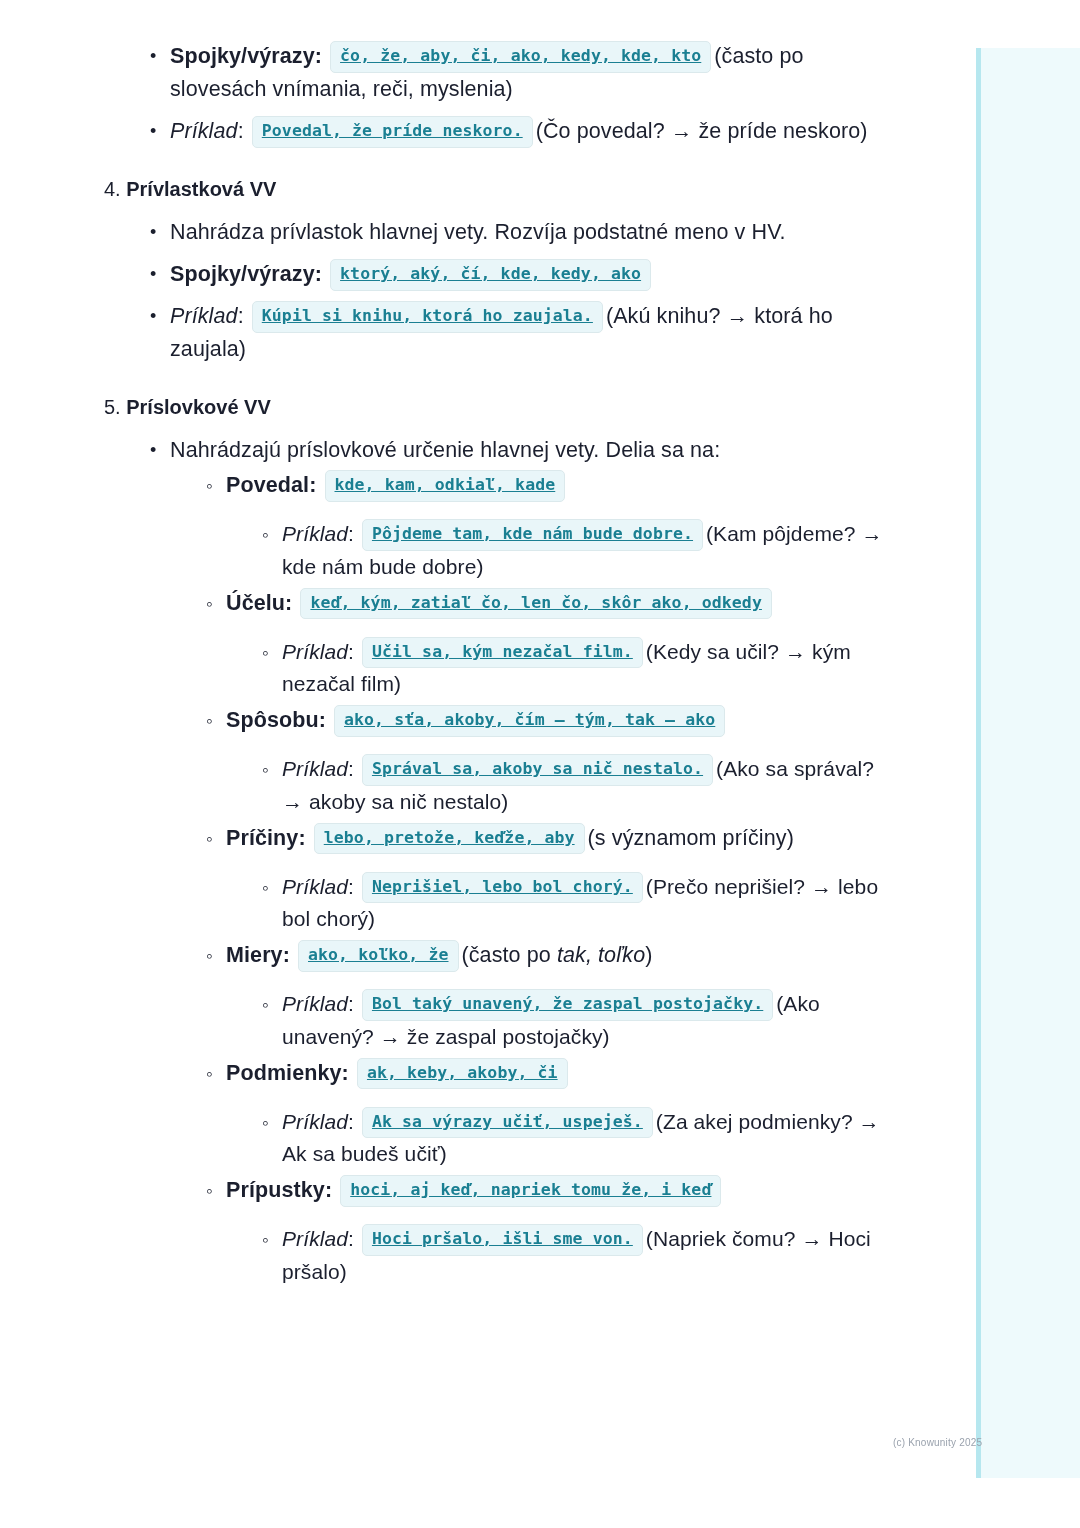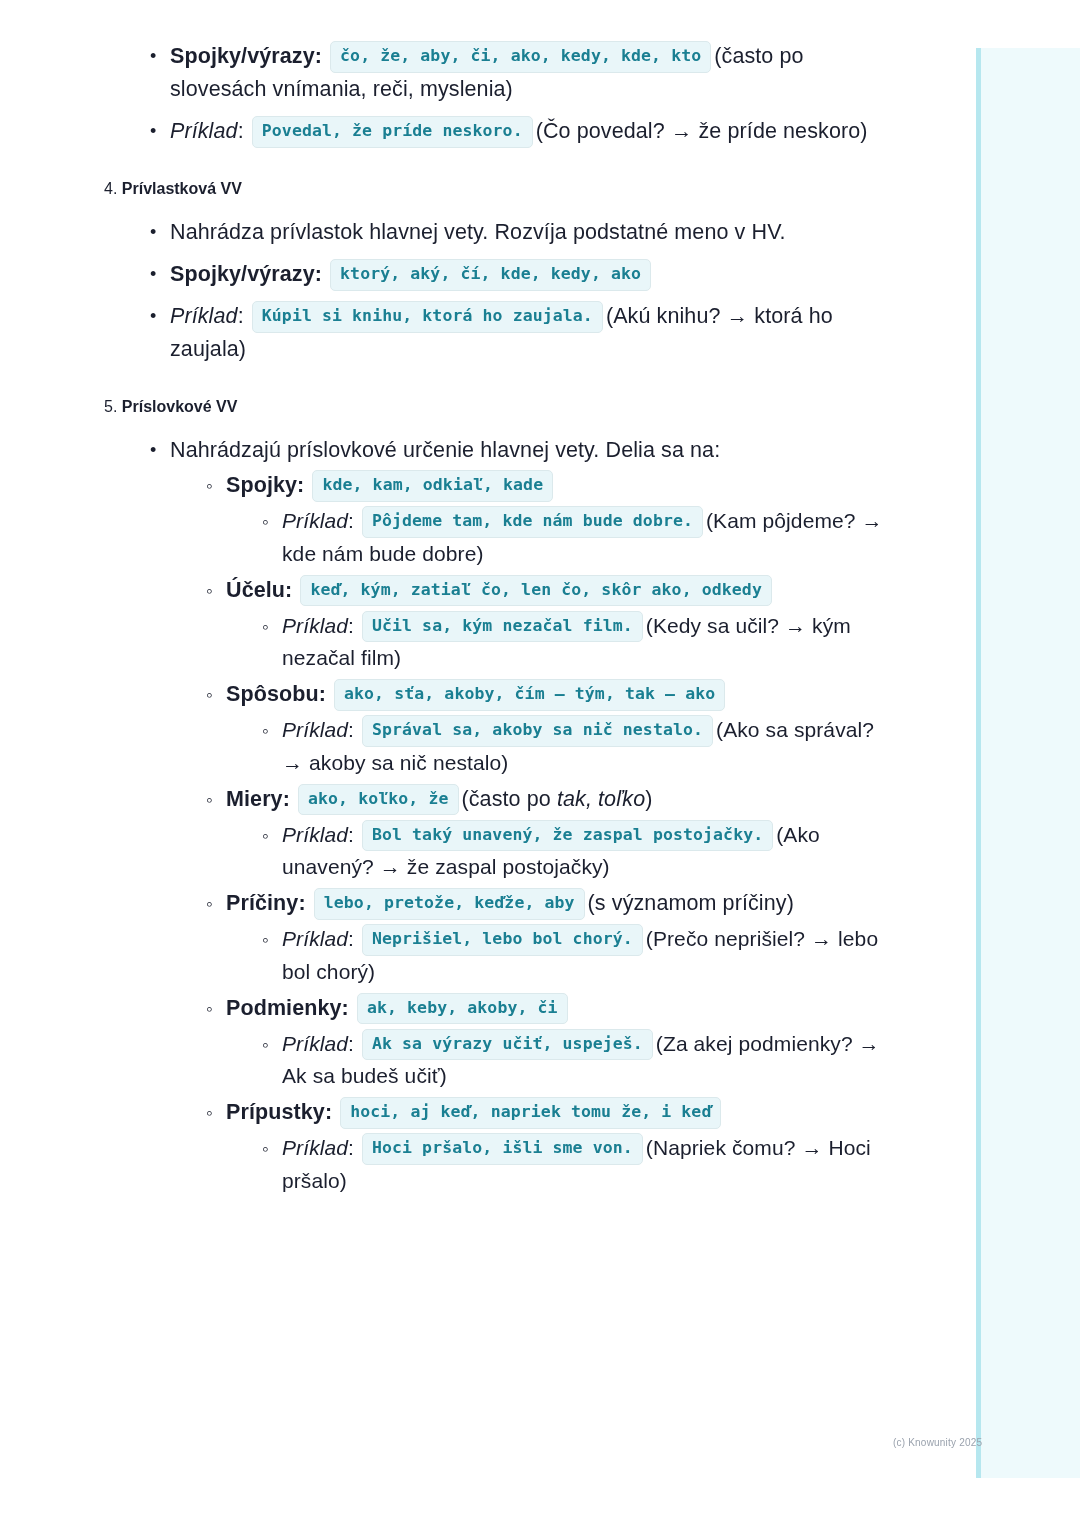--- a/index.html
+++ b/index.html
@@ -46,21 +46,21 @@
   }
 
   
   ul.lvl1, ul.lvl2, ul.lvl3 {
     list-style: none;
     margin: 0;
     padding: 0;
   }
   ul.lvl1 { margin-left: 54px; }
   ul.lvl2 { margin-left: 36px; margin-top: 2px; }
-  ul.lvl3 { margin-left: 36px; margin-top: 3px; }
+  ul.lvl3 { margin-left: 36px; margin-top: 16px; }
 
   li.item {
     position: relative;
     padding-left: 20px;
     font-size: 21.5px;
     line-height: 33px;
     letter-spacing: 0.1px;
     margin-bottom: 9px;
     color: #1b1f2e;
   }
@@ -76,21 +76,21 @@
   ul.lvl2 > li.item::before,
   ul.lvl3 > li.item::before { content: "\25E6"; font-size: 19px; }
 
   ul.lvl2 > li.item { font-size: 21.5px; margin-bottom: 4px; }
   ul.lvl3 > li.item { font-size: 21px; line-height: 32px; margin-bottom: 4px; }
 
   li.group { margin-bottom: 20px; }
 
   
   .section-heading {
-    font-size: 16px;
+    font-size: 20px;
     line-height: 30px;
     color: #1b1f2e;
     margin: 26px 0 12px 0;
     padding-left: 8px;
   }
   .section-heading .num { font-weight: 400; }
   .section-heading .ttl { font-weight: 700; }
 
   
   .lbl { font-weight: 700; }
@@ -105,20 +105,21 @@
     font-size: 16.5px;
     line-height: 1;
     color: #1a7f92;
     background: #e9f6f9;
     border: 1px solid #dbe9ec;
     border-radius: 5px;
     padding: 6px 9px 7px 9px;
     margin: 0 3px 0 2px;
     vertical-align: 2px;
     white-space: nowrap;
+    text-decoration: underline;
   }
 
   .tail { }
 
   
   .watermark {
     position: absolute;
     left: 893px;
     top: 1437px;
     font-size: 10px;
@@ -166,21 +167,21 @@
     <span class="num">5.</span>
     <span class="ttl">Príslovkové VV</span>
   </div>
   <ul class="lvl1">
     <li class="item group">
       <span>Nahrádzajú príslovkové určenie hlavnej vety. Delia sa na:</span>
 
       <ul class="lvl2">
 
         <li class="item group">
-          <span class="lbl">Spojky:</span>
+          <span class="lbl">Povedal:</span>
           <span class="chip">kde, kam, odkiaľ, kade</span><span class="tail"></span>
           <ul class="lvl3">
             <li class="item">
               <span class="lbl-em">Príklad</span><span>:</span>
               <span class="chip">Pôjdeme tam, kde nám bude dobre.</span><span class="tail">(Kam pôjdeme? → kde nám bude dobre)</span>
             </li>
           </ul>
         </li>
 
         <li class="item group">
@@ -199,41 +200,41 @@
           <span class="chip">ako, sťa, akoby, čím – tým, tak – ako</span><span class="tail"></span>
           <ul class="lvl3">
             <li class="item">
               <span class="lbl-em">Príklad</span><span>:</span>
               <span class="chip">Správal sa, akoby sa nič nestalo.</span><span class="tail">(Ako sa správal? → akoby sa nič nestalo)</span>
             </li>
           </ul>
         </li>
 
         <li class="item group">
+          <span class="lbl">Príčiny:</span>
+          <span class="chip">lebo, pretože, keďže, aby</span><span class="tail">(s významom príčiny)</span>
+          <ul class="lvl3">
+            <li class="item">
+              <span class="lbl-em">Príklad</span><span>:</span>
+              <span class="chip">Neprišiel, lebo bol chorý.</span><span class="tail">(Prečo neprišiel? → lebo bol chorý)</span>
+            </li>
+          </ul>
+        </li>
+
+        <li class="item group">
           <span class="lbl">Miery:</span>
           <span class="chip">ako, koľko, že</span><span class="tail">(často po </span><span class="em">tak, toľko</span><span class="tail">)</span>
           <ul class="lvl3">
             <li class="item">
               <span class="lbl-em">Príklad</span><span>:</span>
               <span class="chip">Bol taký unavený, že zaspal postojačky.</span><span class="tail">(Ako unavený? → že zaspal postojačky)</span>
             </li>
           </ul>
         </li>
 
-        <li class="item group">
-          <span class="lbl">Príčiny:</span>
-          <span class="chip">lebo, pretože, keďže, aby</span><span class="tail">(s významom príčiny)</span>
-          <ul class="lvl3">
-            <li class="item">
-              <span class="lbl-em">Príklad</span><span>:</span>
-              <span class="chip">Neprišiel, lebo bol chorý.</span><span class="tail">(Prečo neprišiel? → lebo bol chorý)</span>
-            </li>
-          </ul>
-        </li>
-
 
         <li class="item group">
           <span class="lbl">Podmienky:</span>
           <span class="chip">ak, keby, akoby, či</span><span class="tail"></span>
           <ul class="lvl3">
             <li class="item">
               <span class="lbl-em">Príklad</span><span>:</span>
               <span class="chip">Ak sa výrazy učiť, uspeješ.</span><span class="tail">(Za akej podmienky? → Ak sa budeš učiť)</span>
             </li>
           </ul>

